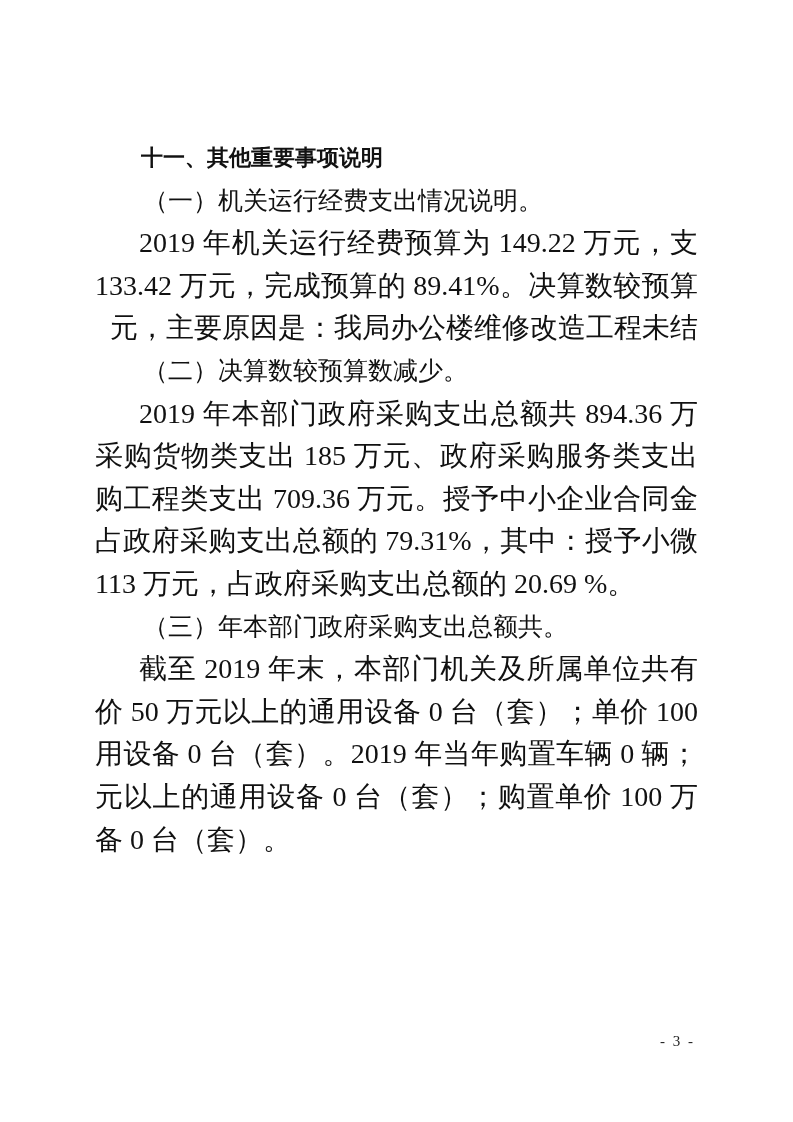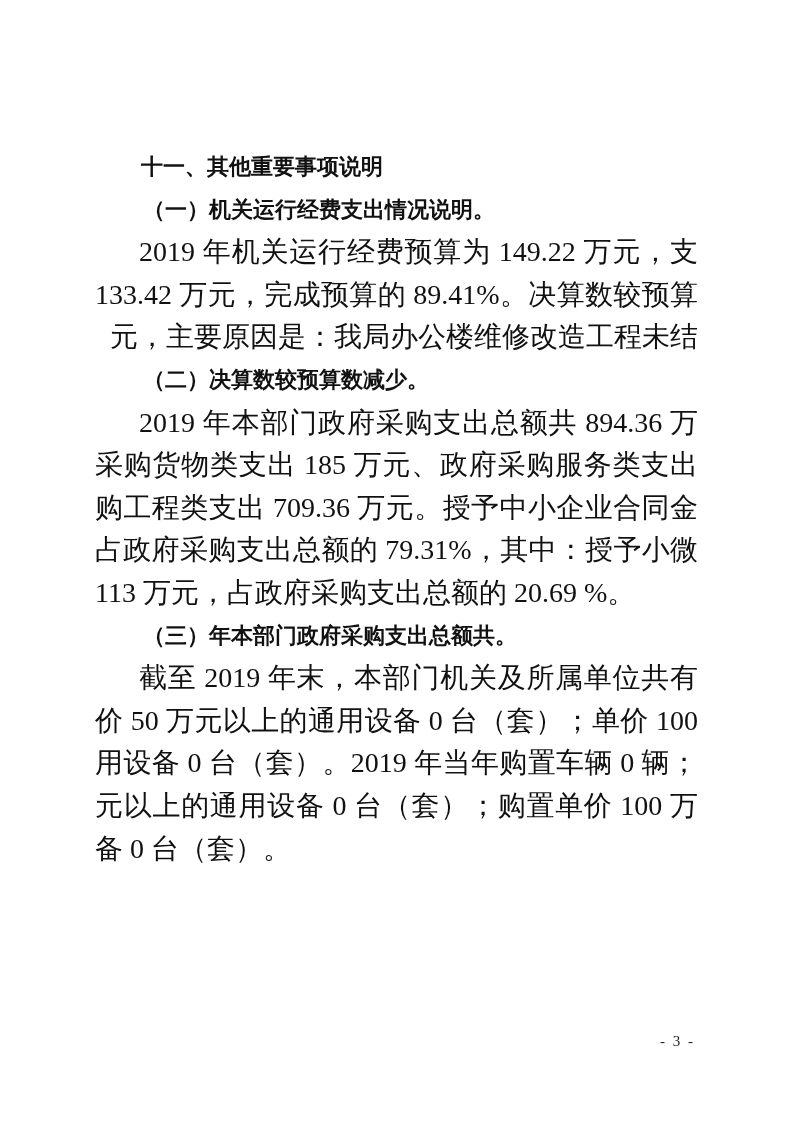--- a/index.html
+++ b/index.html
@@ -8,40 +8,40 @@
     width: 793px;
     height: 1122px;
     position: relative;
     font-family: "Liberation Serif", serif;
     color: #111111;
     overflow: hidden;
   }
   .doc-content {
     position: absolute;
     left: 95px;
-    top: 146px;
+    top: 137px;
     width: 603px;
   }
   .line {
     height: 42.6px;
     line-height: 42.6px;
     font-size: 28px;
     white-space: normal;
     overflow: hidden;
   }
   .heading-1 {
     font-family: "Liberation Sans", sans-serif;
     font-weight: bold;
     font-size: 22px;
     text-indent: 46px;
   }
   .section-heading {
     font-family: "Liberation Serif", serif;
-    font-weight: bold;
-    font-size: 22px;
+    font-weight: normal;
+    font-size: 25px;
     text-indent: 48px;
   }
   .body-line {
     font-family: "Liberation Serif", serif;
     text-align: justify;
     text-align-last: justify;
   }
   .body-line.first { text-indent: 44px; }
   .body-line.last  { text-align: right; text-align-last: left; }
   .page-number {

